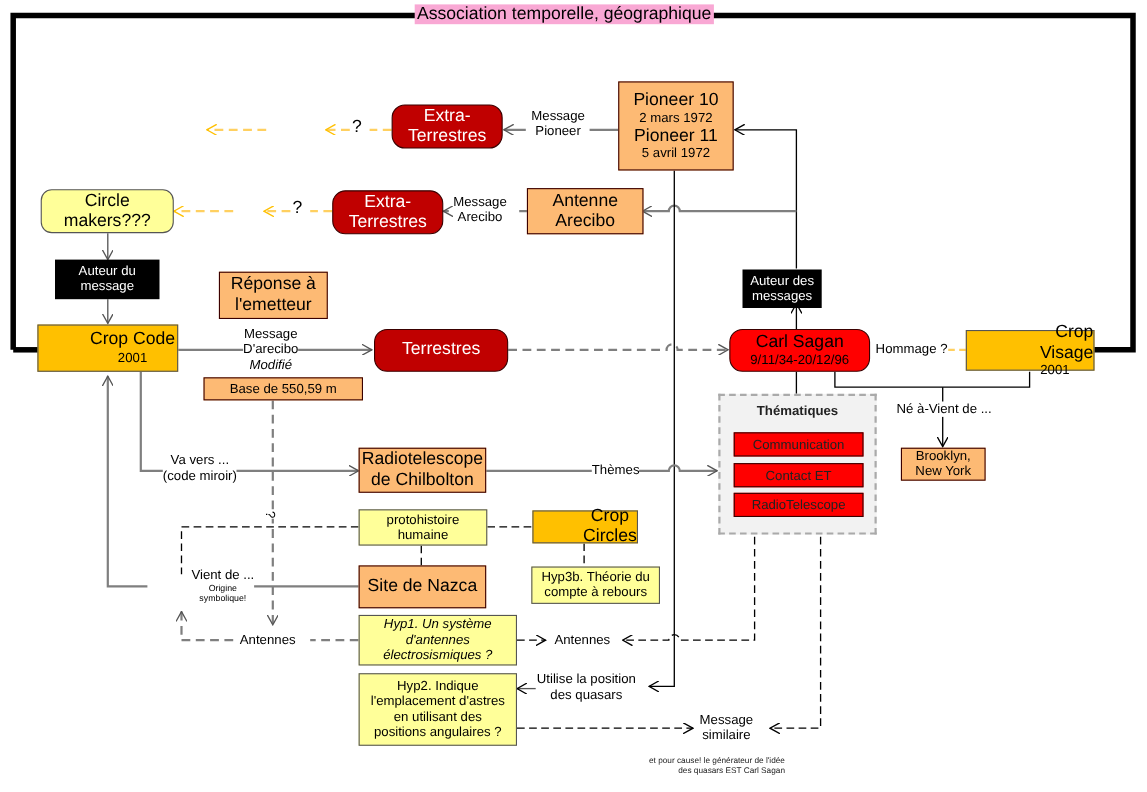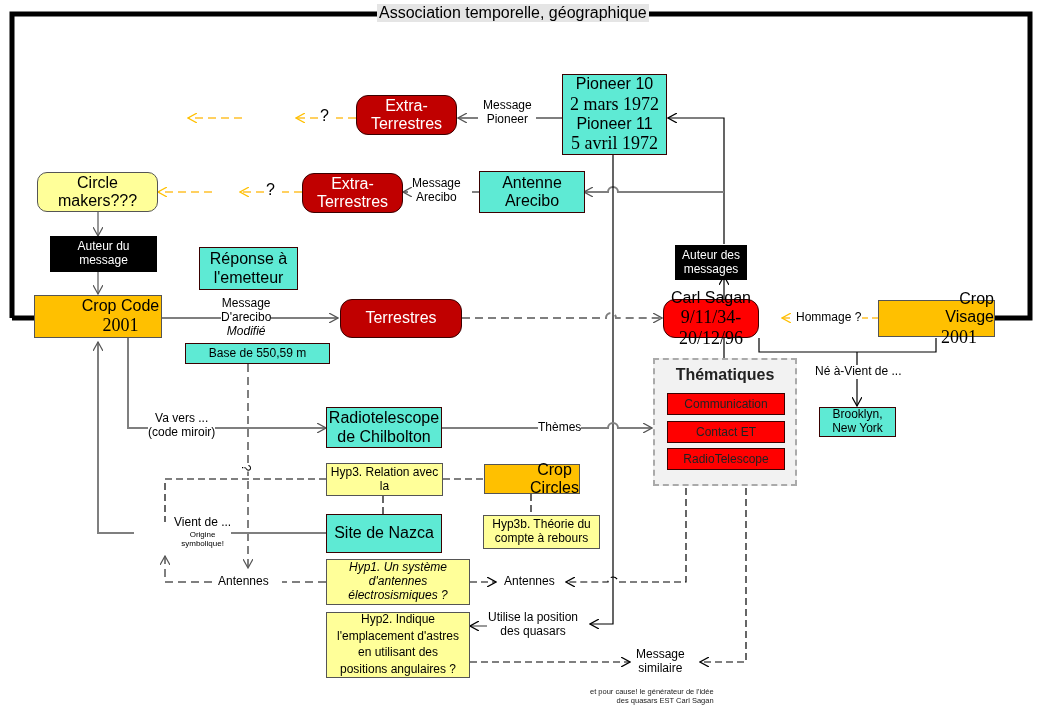--- a/index.html
+++ b/index.html
@@ -1,30 +1,30 @@
 <!DOCTYPE html>
 <html><head>
 <meta charset="utf-8">
 <style>
   html, body { margin:0; padding:0; background:#ffffff; }
   body { width:1043px; height:720px; position:relative; overflow:hidden; font-family:"Liberation Sans", sans-serif; color:#000; }
   svg.links { position:absolute; left:0; top:0; width:1043px; height:720px; }
   .node { position:absolute; box-sizing:border-box; display:flex; flex-direction:column; align-items:center; justify-content:center; text-align:center; line-height:1.15; }
-  .red { background:#5eead4; border:1px solid #3a0000; color:#000;align-items:center; }
+  .red { background:#fdba74; border:1px solid #3a0000; color:#000;align-items:center; }
   .dred { background:#c00000; border:1px solid #3a0000; color:#fff; border-radius:12px; }
   .rred { background:#ff0000; border:1px solid #3a0000; color:#000; border-radius:12px; }
   .orange { background:#ffc000; border:1px solid #555; color:#000;padding-left:45px; }
   .yellow { background:#ffff99; border:1px solid #555; color:#000; }
   .black { background:#000; color:#fff; }
   .lbl { position:absolute; text-align:center; line-height:1.15; background:#fff; white-space:nowrap; }
   .f16 { font-size:16px; } .f12 { font-size:12px; } .f8 { font-size:8px; }
-  .sub { font-size:18px;font-family:Liberation Serif, serif; }
-  .title-lbl { position:absolute; font-size:16px; background:#e5e5e5; padding:0 2px; white-space:nowrap; }
+  .sub { font-size:12px; }
+  .title-lbl { position:absolute; font-size:16px; background:#f9a8d4; padding:0 2px; white-space:nowrap; }
   .themes { position:absolute; left:653px; top:358px; width:144px; height:128px; background:#f2f2f2; border:2px dashed #aaa; box-sizing:border-box; }
-  .themes-title { position:absolute; left:0; right:0; top:6px; text-align:center; font-weight:bold; font-size:16px; color:#222; }
+  .themes-title { position:absolute; left:0; right:0; top:6px; text-align:center; font-weight:bold; font-size:12px; color:#222; }
   .theme-item { position:absolute; left:12px; width:118px; height:22px; background:#ff0000; border:1px solid #3a0000; box-sizing:border-box; font-size:12px; display:flex; align-items:center; justify-content:center; color:#222; }
 </style>
 </head>
 <body>
 
 <svg class="links" viewBox="0 0 1043 720">
   <defs>
     <marker id="arr" markerWidth="10" markerHeight="10" refX="9" refY="5" orient="auto" markerUnits="userSpaceOnUse">
       <path d="M0,0 L9,5 L0,10" fill="none" stroke="#555" stroke-width="1.2"></path>
     </marker>
@@ -136,21 +136,21 @@
   <span>Extra-</span>
   <span>Terrestres</span>
 </div>
 <div class="lbl f16" style="left:266px; top:181px; background:transparent;">?</div>
 
 <div class="node yellow f16" style="left:37px; top:172px; width:121px; height:40px; border-radius:10px;">
   <span>Circle</span>
   <span>makers???</span>
 </div>
 
-<div class="node black f12" style="left:50px; top:236px; width:107px; height:36px;">
+<div class="node black f12" style="left:50px; top:236px; width:95px; height:36px;">
   <span>Auteur du</span>
   <span>message</span>
 </div>
 
 <div class="node red f16" style="left:199px; top:247px; width:99px; height:43px;">
   <span>Réponse à</span>
   <span>l'emetteur</span>
 </div>
 
 <div class="node orange" style="left:34px; top:295px; width:128px; height:43px;">
@@ -166,21 +166,21 @@
 
 <div class="node red f12" style="left:185px; top:343px; width:145px; height:21px;">Base de 550,59 m</div>
 
 <div class="node dred f16" style="left:340px; top:299px; width:122px; height:39px;">Terrestres</div>
 
 <div class="node black f12" style="left:675px; top:245px; width:72px; height:35px;">
   <span>Auteur des</span>
   <span>messages</span>
 </div>
 
-<div class="node rred" style="left:663px; top:299px; width:96px; height:39px;">
+<div class="node rred" style="left:663px; top:299px; width:128px; height:39px;">
   <span class="f16">Carl Sagan</span>
   <span class="sub">9/11/34-20/12/96</span>
 </div>
 <div class="lbl f12" style="left:796px; top:311px;">Hommage ?</div>
 
 <div class="node orange" style="left:878px; top:300px; width:117px; height:37px;text-align:right;">
   <span class="f16">Crop Visage</span>
   <span class="sub">2001</span>
 </div>
 
@@ -205,21 +205,21 @@
 
 <div class="node red f16" style="left:326px; top:407px; width:116px; height:41px;">
   <span>Radiotelescope</span>
   <span>de Chilbolton</span>
 </div>
 <div class="lbl f12" style="left:538px; top:421px;">Thèmes</div>
 
 <div class="lbl f12" style="left:242px; top:461px; transform:rotate(90deg);">?</div>
 
 <div class="node yellow f12" style="left:326px; top:463px; width:117px; height:33px;">
-  <span>Hyp3. Relation avec la</span>
+  <span>protohistoire humaine</span>
 </div>
 
 <div class="node orange f16" style="left:484px; top:464px; width:96px; height:30px;">Crop Circles</div>
 
 <div class="node yellow f12" style="left:483px; top:515px; width:117px; height:34px;">
   <span>Hyp3b. Théorie du</span>
   <span>compte à rebours</span>
 </div>
 
 <div class="node red f16" style="left:326px; top:514px; width:116px; height:39px;">Site de Nazca</div>
@@ -233,21 +233,21 @@
 <div class="lbl f12" style="left:218px; top:575px;">Antennes</div>
 
 <div class="node yellow f12" style="left:326px; top:559px; width:144px; height:46px;font-style:italic;">
   <span>Hyp1. Un système</span>
   <span>d'antennes</span>
   <span>électrosismiques ?</span>
 </div>
 
 <div class="lbl f12" style="left:504px; top:575px;">Antennes</div>
 
-<div class="node yellow f12" style="left:326px; top:612px; width:144px; height:66px;justify-content:space-between;">
+<div class="node yellow f12" style="left:326px; top:612px; width:144px; height:66px;">
   <span>Hyp2. Indique</span>
   <span>l'emplacement d'astres</span>
   <span>en utilisant des</span>
   <span>positions angulaires ?</span>
 </div>
 
 <div class="lbl f12" style="left:488px; top:611px;">
   <div>Utilise la position</div>
   <div>des quasars</div>
 </div>

